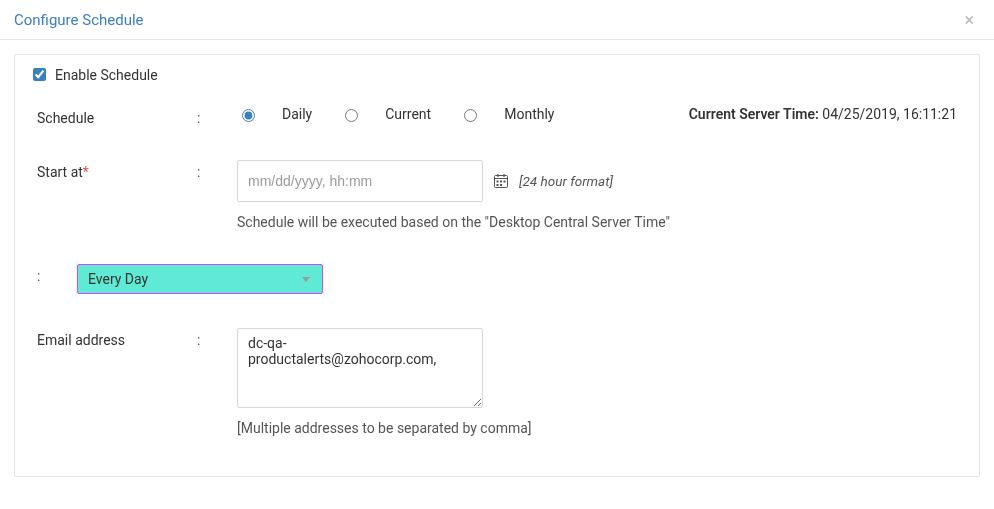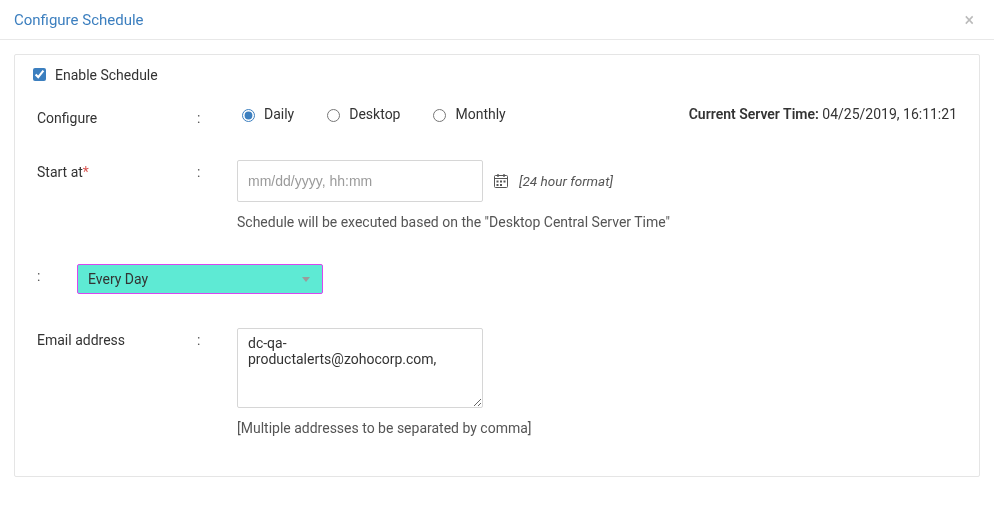--- a/index.html
+++ b/index.html
@@ -84,21 +84,21 @@
   .req { color: #d9534f; }
   .freq-line {
     display: flex;
     align-items: center;
   }
   .radio-group {
     display: flex;
     align-items: center;
     gap: 28px;
   }
-  .radio-item { display: flex; align-items: flex-end; gap: 6px; color:#333;}
+  .radio-item { display: flex; align-items: flex-end; gap: 24px; color:#333;}
   input[type="radio"], input[type="checkbox"] {
     accent-color: #3c7fbf;
     width: 13px; height: 13px;
   }
   .server-time {
     margin-left: auto;
     color: #333;
     font-size: 14px;
     padding-left: 15px;
   }
@@ -191,32 +191,32 @@
     <div class="panel">
 
       <div class="panel-legend">
         <input type="checkbox" id="enable-schedule" checked="" style="">
         <label for="enable-schedule">Enable Schedule</label>
       </div>
 
       <div class="panel-content">
 
         <div class="row with-gap">
-          <div class="col-label">Configure</div>
+          <div class="col-label">Schedule</div>
           <div class="col-colon">:</div>
           <div class="col-field">
             <div class="freq-line">
               <div class="radio-group">
                 <label class="radio-item">
                   <input type="radio" name="freq" checked="" style="">
                   <span>Daily</span>
                 </label>
                 <label class="radio-item">
                   <input type="radio" name="freq" style="">
-                  <span>Desktop</span>
+                  <span>Current</span>
                 </label>
                 <label class="radio-item">
                   <input type="radio" name="freq" style="">
                   <span>Monthly</span>
                 </label>
               </div>
               <div class="server-time">
                 <b>Current Server Time: </b><span>04/25/2019, 16:11:21</span>
               </div>
             </div>

